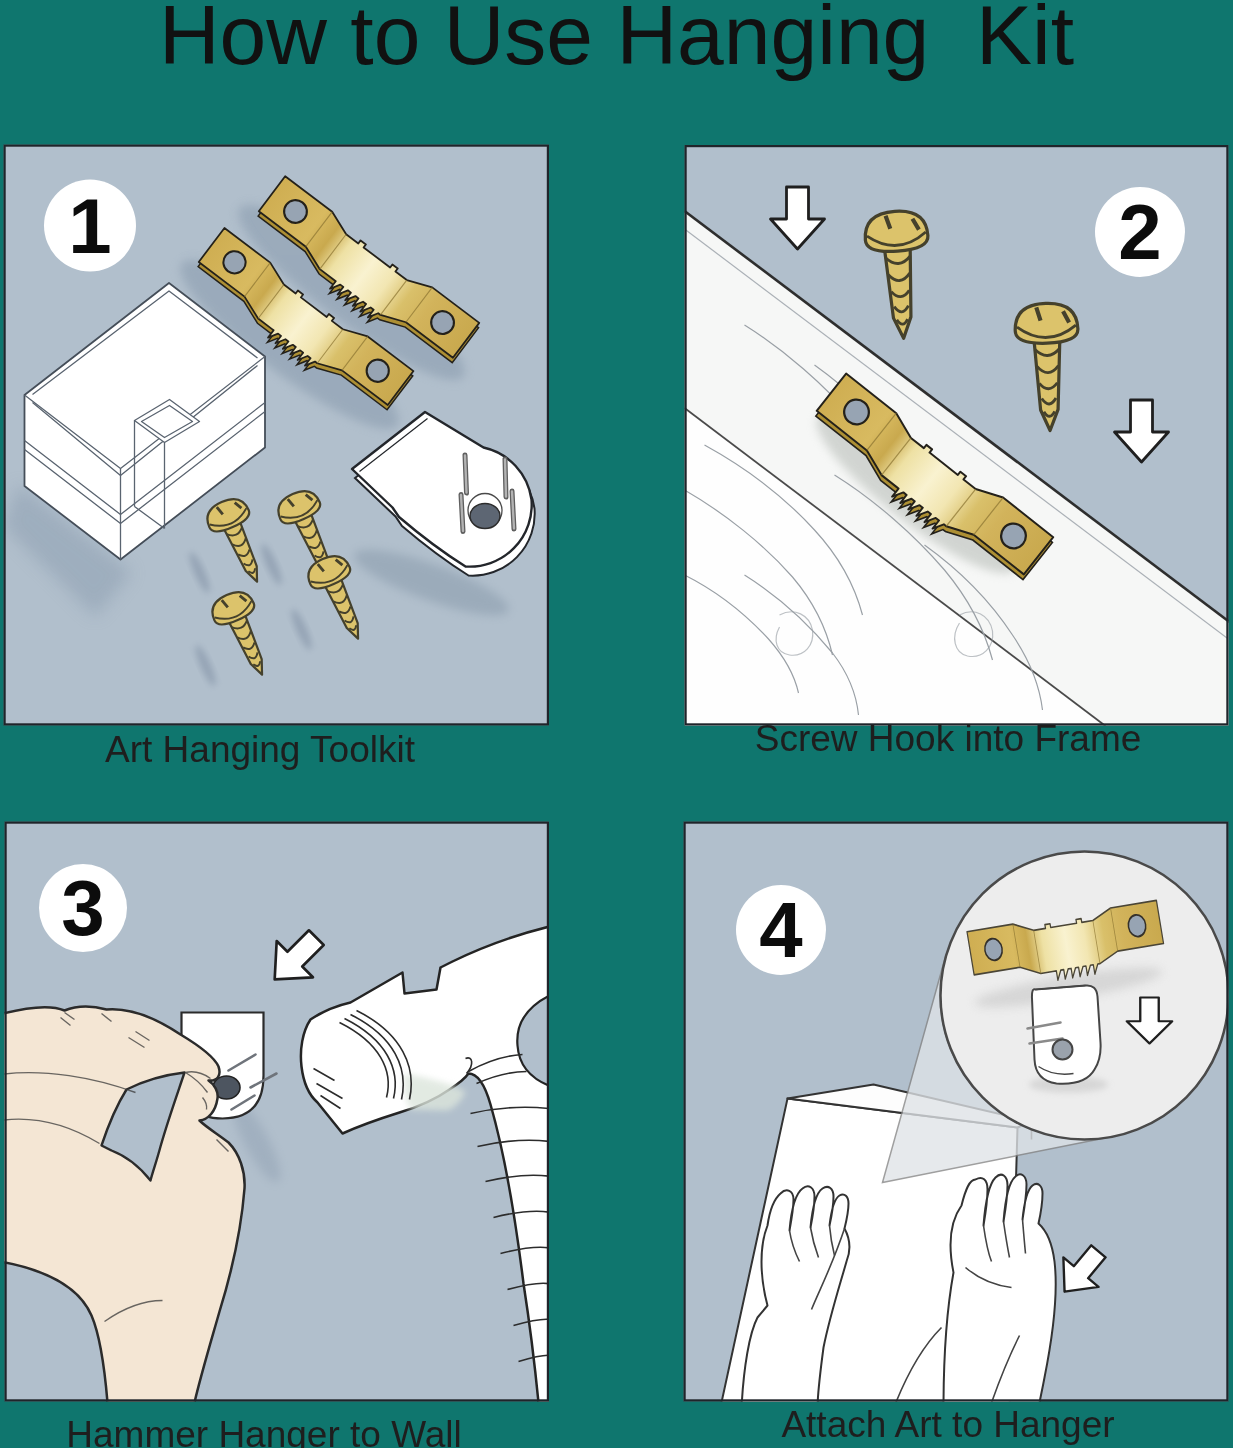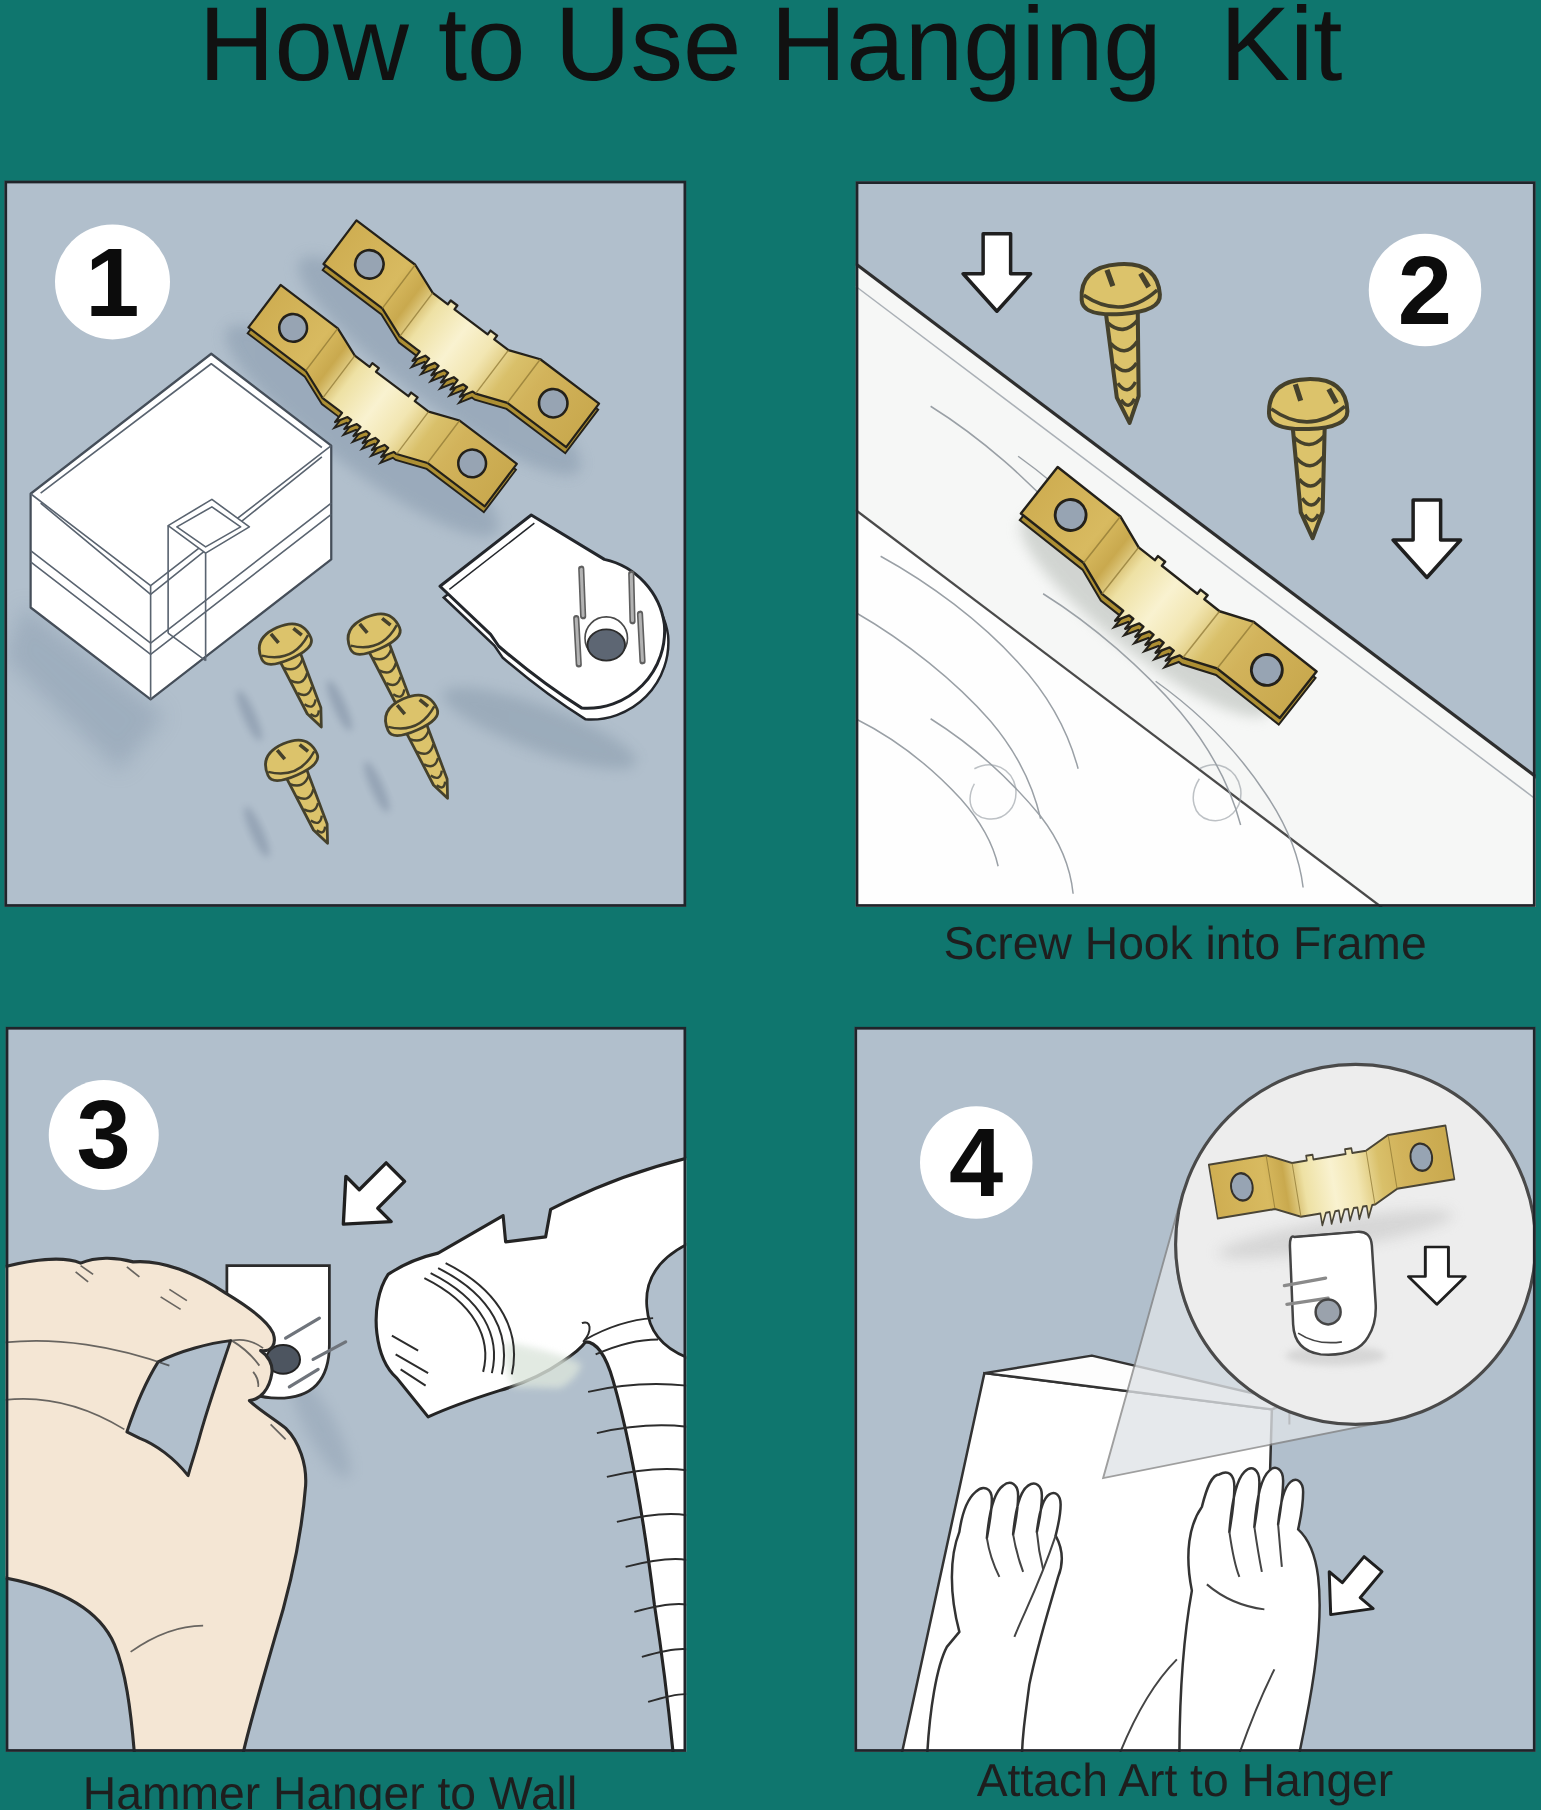--- a/index.html
+++ b/index.html
@@ -332,16 +332,17 @@
         <use href="#arrow" transform="translate(466,199) scale(0.84,0.74)"></use>
         <use href="#arrow" transform="translate(398,450) rotate(40) scale(0.85)"></use>
 
         <circle cx="97.5" cy="108.5" r="45" fill="#ffffff"></circle>
         <text x="97.5" y="135" font-size="78" font-weight="bold" fill="#0c0c0c" text-anchor="middle" font-family="Liberation Sans, sans-serif">4</text>
       </g>
     </g>
     <rect x="684.6" y="822.6" width="542.8" height="577.8" fill="none" stroke="#20242a" stroke-width="2.2"></rect>
   </svg>
 
-  <div class="cap" style="left:948px;top:736px;">Screw Hook into Frame</div>
+  <div class="cap" style="left:260px;top:731px;">Art Hanging Toolkit</div>
+  <div class="cap" style="left:948px;top:720px;">Screw Hook into Frame</div>
   <div class="cap" style="left:264px;top:1416px;">Hammer Hanger to Wall</div>
   <div class="cap" style="left:948px;top:1406px;">Attach Art to Hanger</div>
 </div>
 
 </body></html>

